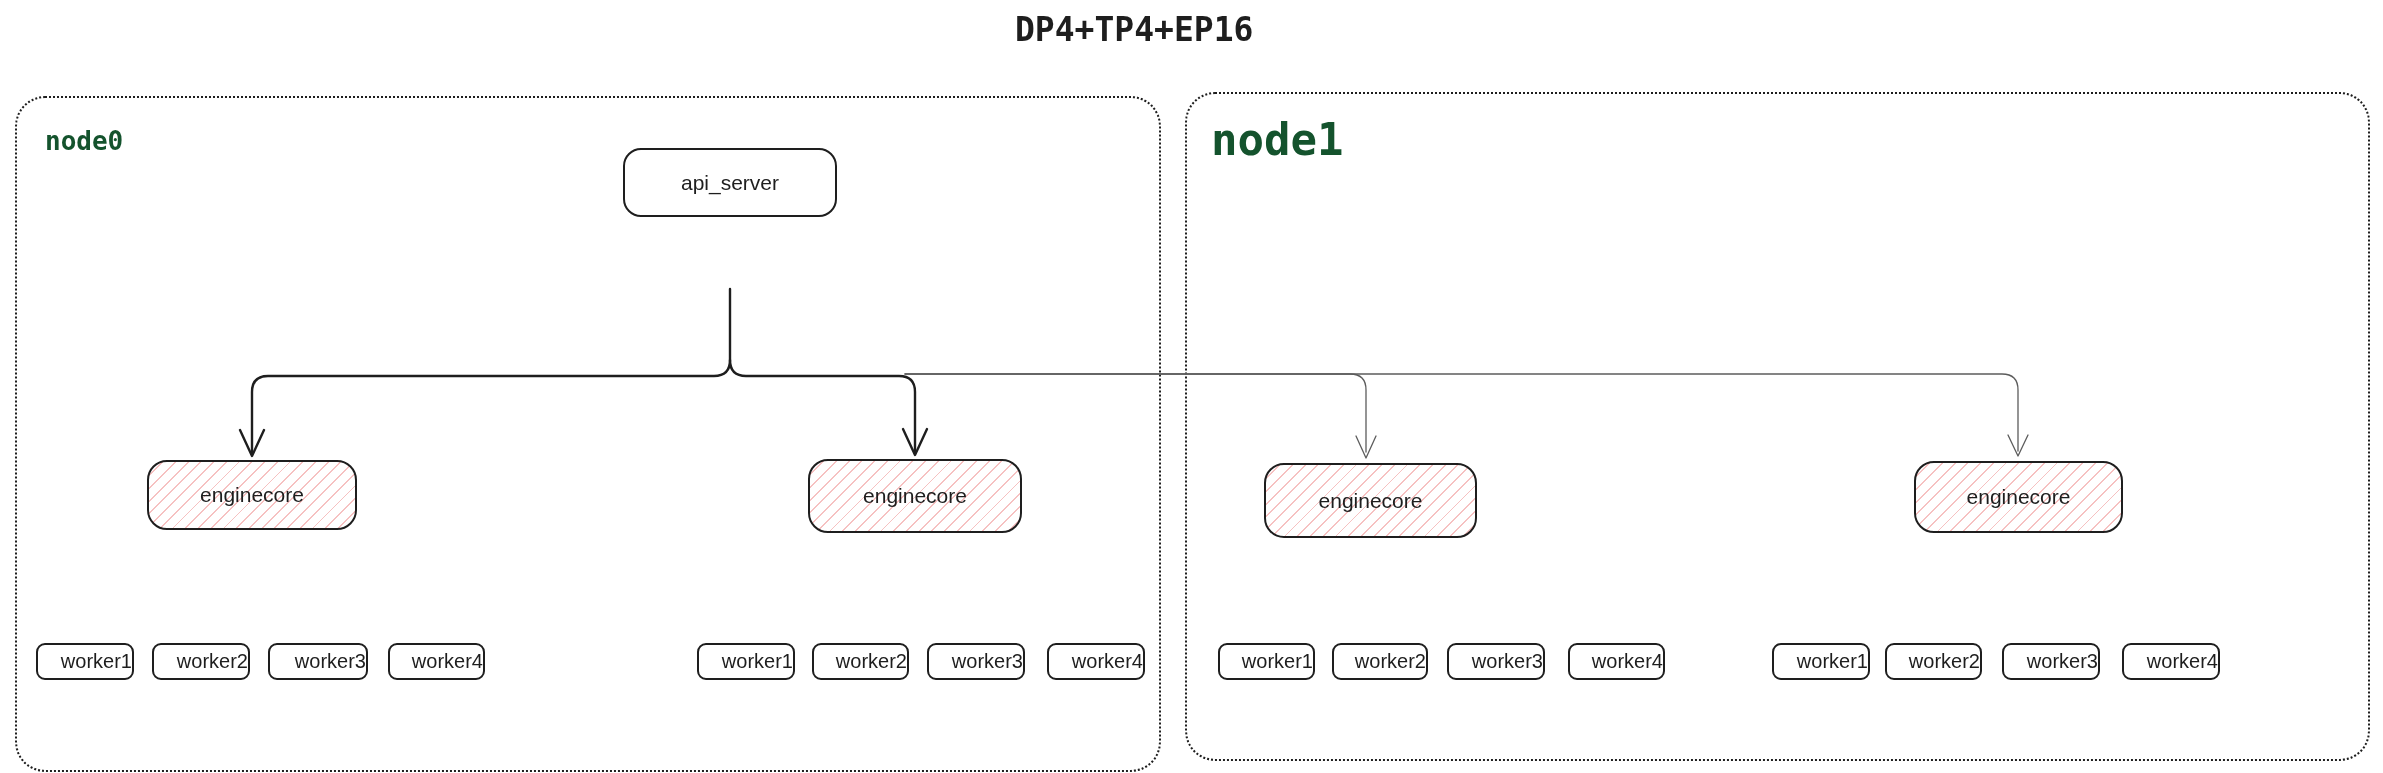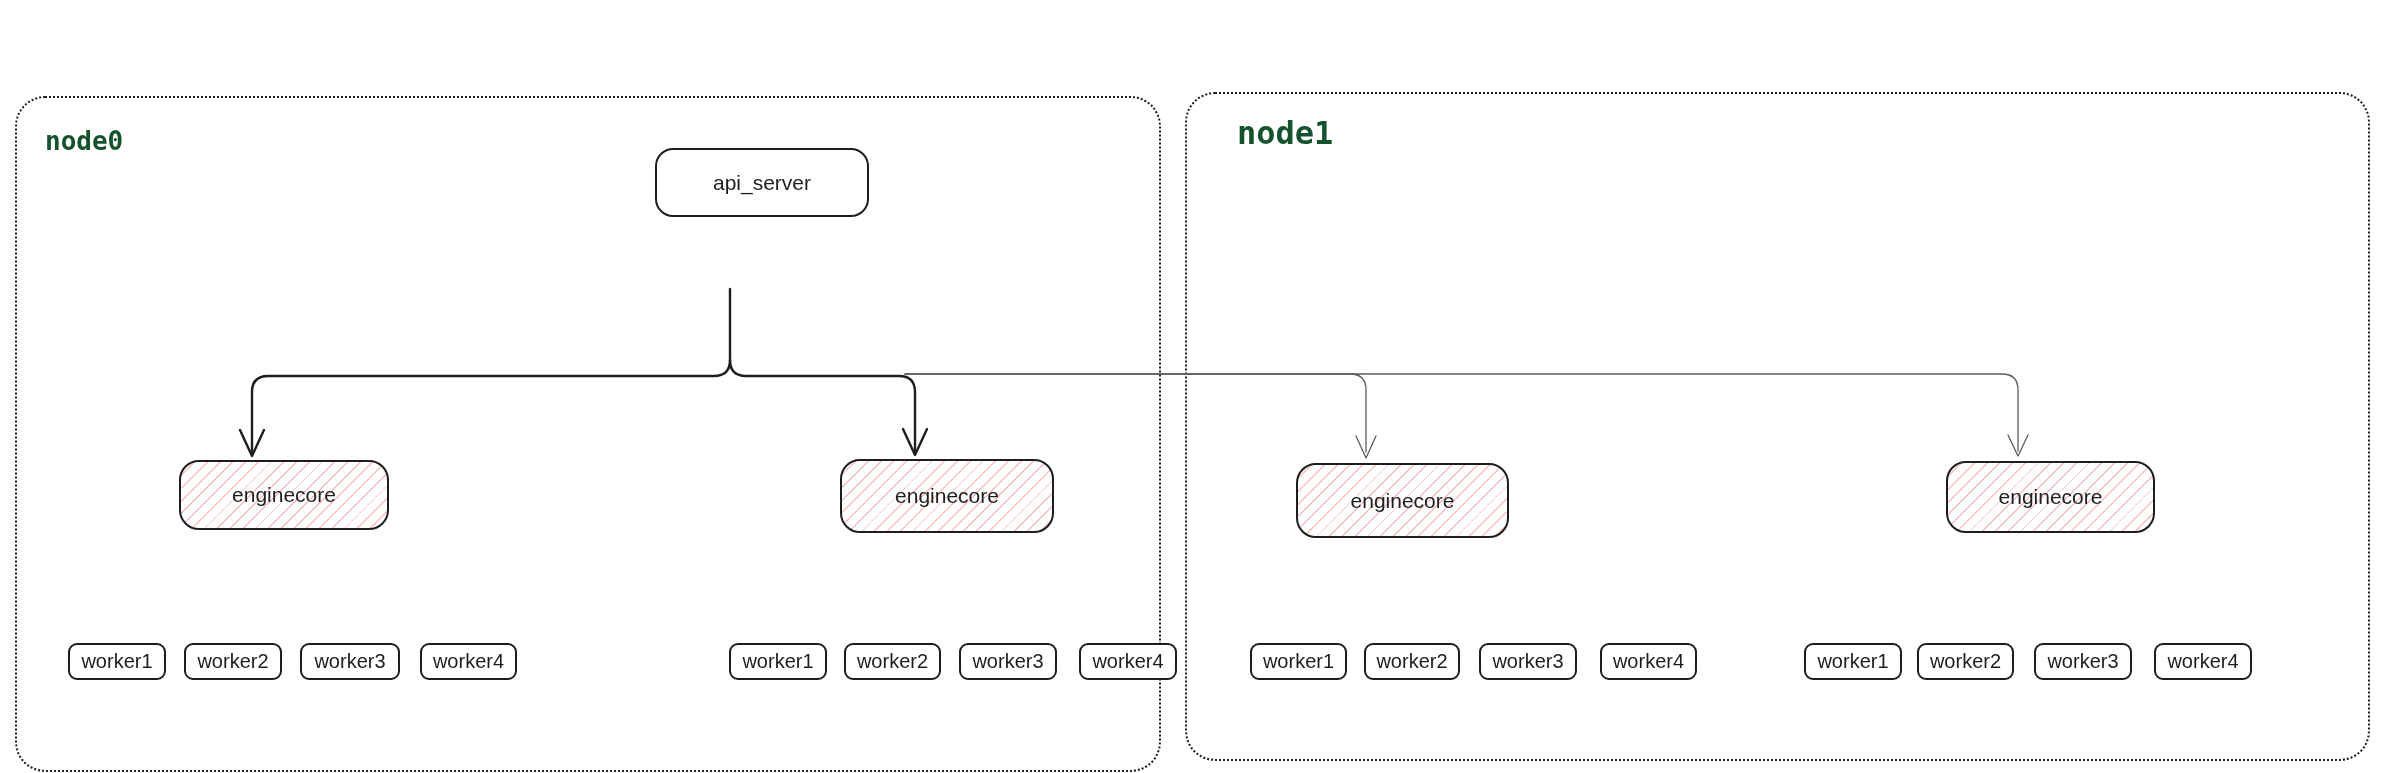--- a/index.html
+++ b/index.html
@@ -4,39 +4,40 @@
 <style>
   html,body{margin:0;padding:0;background:#ffffff;}
   #canvas{position:relative;width:2383px;height:773px;background:#ffffff;overflow:hidden;
           font-family:"Liberation Sans",sans-serif;color:#1e1e1e;}
   .title{position:absolute;left:1015px;top:10px;width:245px;text-align:left;
          font-family:"DejaVu Sans Mono",monospace;font-weight:700;font-size:33px;
          letter-spacing:0px;color:#1e1e1e;white-space:nowrap;}
   .node-frame{position:absolute;border:2.5px dotted #1e1e1e;border-radius:30px;background:transparent;}
   .node-label{position:absolute;font-family:"DejaVu Sans Mono",monospace;font-weight:700;color:#14532d;white-space:nowrap;}
   .shape{position:absolute;display:flex;align-items:center;justify-content:center;
-         border:2.3px solid #1e1e1e;background:#ffffff;color:#1e1e1e;box-sizing:border-box;margin-left:32px;}
+         border:2.3px solid #1e1e1e;background:#ffffff;color:#1e1e1e;box-sizing:border-box;}
   .big-box{border-radius:18px;font-size:21px;}
   .core-box{border-radius:20px;font-size:21px;}
-  .worker-box{border-radius:9px;border-width:2px;font-size:20px;}
+  .worker-box{border-radius:9px;border-width:2px;font-size:20px;justify-content:flex-end;}
   .hatch-green{background:repeating-linear-gradient(135deg,#b2e8bd 0px,#b2e8bd 1.4px,transparent 1.4px,transparent 9px) #ffffff;}
   .hatch-red{background:repeating-linear-gradient(135deg,#f6c1c1 0px,#f6c1c1 1.3px,transparent 1.3px,transparent 9px) #ffffff;}
   svg.connectors{position:absolute;left:0;top:0;pointer-events:none;}
 </style>
 </head>
 <body>
 
 <div id="canvas">
 
+  <div class="title">DP4+TP4+EP16</div>
 
   <div class="node-frame" style="left:15px;top:96px;width:1142px;height:672px;"></div>
   <div class="node-label" style="left:45px;top:126px;font-size:26px;">node0</div>
 
   <div class="node-frame" style="left:1185px;top:92px;width:1181px;height:665px;"></div>
-  <div class="node-label" style="left:1211px;top:114px;font-size:32px;margin-left:26px;">node1</div>
+  <div class="node-label" style="left:1211px;top:114px;font-size:44px;">node1</div>
 
   <svg class="connectors" width="2383" height="773" viewBox="0 0 2383 773">
 
     <g stroke="#5c5c5c" stroke-width="1.3" fill="none" stroke-linecap="round" stroke-linejoin="round">
       <path d="M905 374 L1350 374 Q1366 374 1366 390 L1366 452"></path>
       <path d="M905 374 L2002 374 Q2018 374 2018 390 L2018 451"></path>
       <polyline points="1356,436 1366,458 1376,436"></polyline>
       <polyline points="2008,435 2018,456 2028,435"></polyline>
     </g>
 

